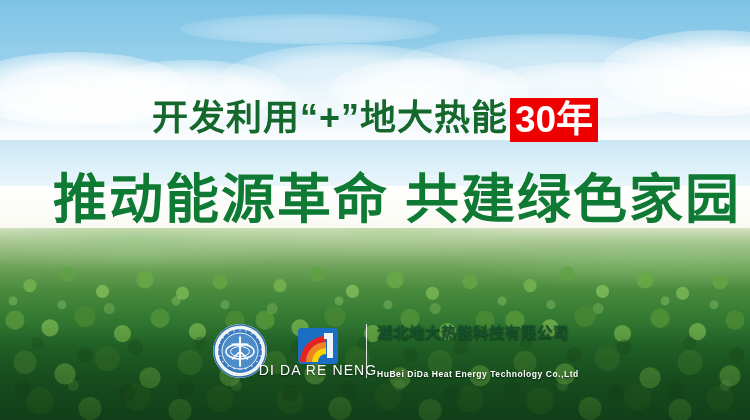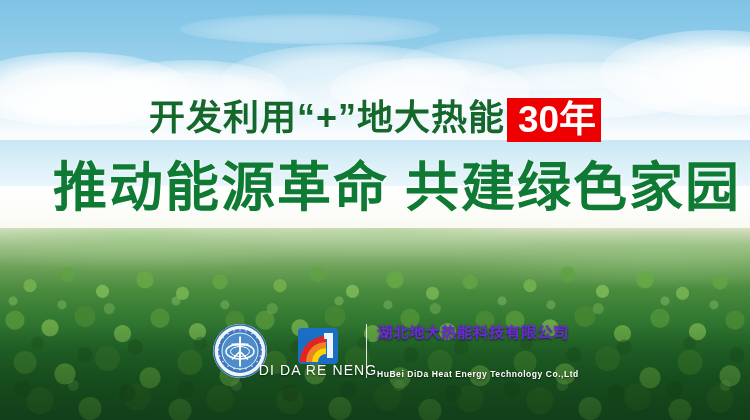--- a/index.html
+++ b/index.html
@@ -186,29 +186,29 @@
     white-space: nowrap;
     text-shadow: 0 1px 0 rgba(255,255,255,.85);
   }
   .line1 .badge {
     display: inline-block;
     background: #ee0000;
     color: #ffffff;
     font-weight: 700;
     font-size: 37px;
     line-height: 41px;
-    padding: 1px 5px 2px 11px;
+    padding: 1px 5px 2px 5px;
     margin-left: 2px;
     vertical-align: -2px;
     letter-spacing: 0;
     text-shadow: none;
   }
 
   .line2 {
-    margin-top: 14px;
+    margin-top: 26px;
     font-size: 54px;
     line-height: 62px;
     font-weight: 700;
     color: #0e7a33;
     letter-spacing: 2px;
     white-space: nowrap;
     text-shadow:
        1px 0 0 rgba(255,255,255,.55),
       -1px 0 0 rgba(255,255,255,.55),
        0 1px 0 rgba(255,255,255,.40),
@@ -289,21 +289,21 @@
     line-height: 17px;
     font-weight: 700;
     color: #ffffff;
     letter-spacing: .5px;
     text-shadow: 0 1px 2px rgba(0,0,0,.6);
   }
   .org-line2 {
     font-size: 15.5px;
     line-height: 19px;
     font-weight: 700;
-    color: #6d28d9;
+    color: #14532d;
     letter-spacing: .5px;
     text-shadow: 0 1px 2px rgba(0,0,0,.6);
   }
   .org-line3 {
     font-size: 8.5px;
     line-height: 12px;
     font-weight: 700;
     color: #ffffff;
     letter-spacing: .55px;
     text-shadow: 0 1px 2px rgba(0,0,0,.65);

